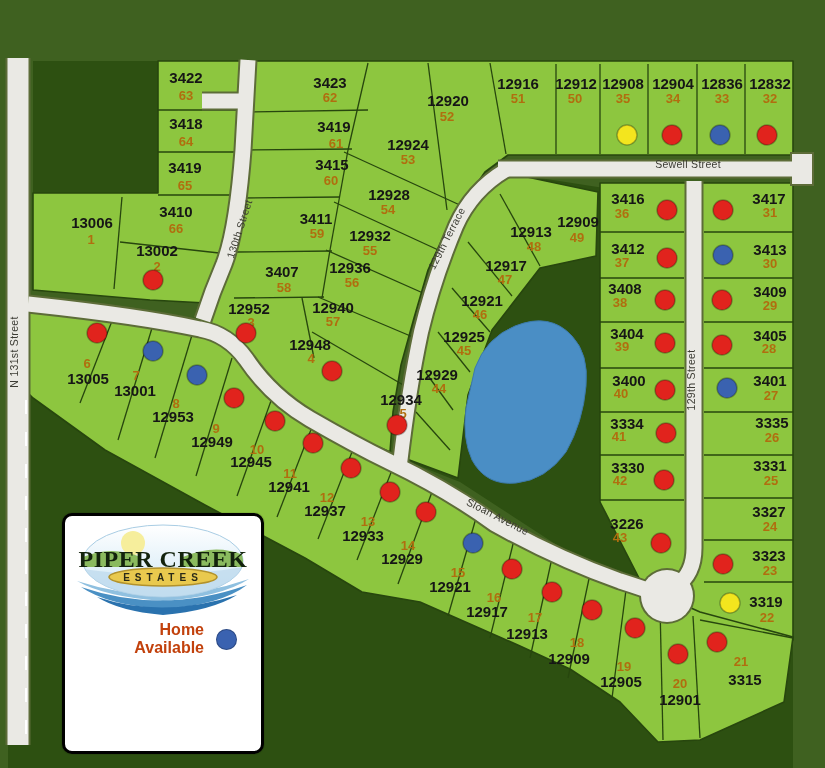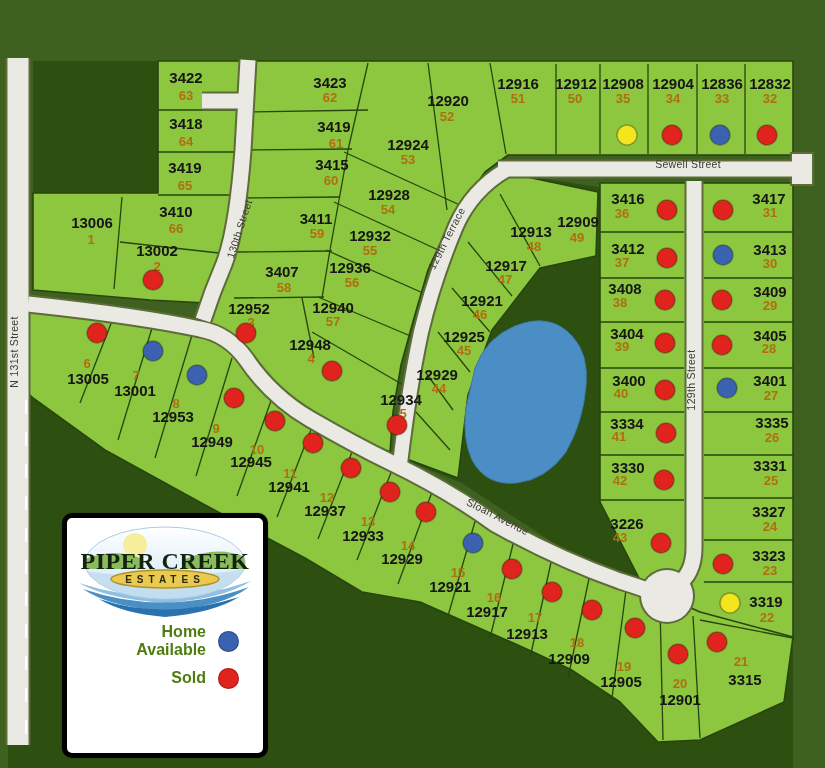--- a/index.html
+++ b/index.html
@@ -4,25 +4,25 @@
 <style>
   html,body{margin:0;padding:0;background:#3f6120;width:825px;height:768px;overflow:hidden;
     font-family:"Liberation Sans",sans-serif;}
   #stage{position:relative;width:825px;height:768px;}
   #plat{position:absolute;left:0;top:0;}
   .addr{font:bold 15px "Liberation Sans",sans-serif;fill:#161616;text-anchor:middle;}
   .lotid{font:bold 13px "Liberation Sans",sans-serif;fill:#b06e0f;text-anchor:middle;}
   .street{font:10.5px "Liberation Sans",sans-serif;fill:#3b3b33;text-anchor:middle;letter-spacing:.3px;}
   
   #legend-card{position:absolute;left:62px;top:513px;width:196px;height:235px;background:#ffffff;
-    border:5px solid #000000;border-radius:10px;box-shadow:0 0 0 1px rgba(0,0,0,.08);}
+    border:3px solid #000000;border-radius:10px;box-shadow:0 0 0 1px rgba(0,0,0,.08);}
   #logo-wrap{width:184px;height:96px;margin:7px auto 0 auto;}
   .legend-rows{margin-top:2px;}
   .legend-row{display:flex;align-items:center;justify-content:flex-end;padding-right:24px;margin-bottom:10px;}
-  .legend-label{width:102px;text-align:right;font-weight:bold;font-size:16px;color:#4d7c0f;line-height:1.15;}
+  .legend-label{width:102px;text-align:right;font-weight:bold;font-size:16px;color:#c2410c;line-height:1.15;}
   .legend-dot{width:21px;height:21px;border-radius:50%;margin-left:12px;flex:0 0 21px;
     box-shadow:inset 0 0 0 1px rgba(0,0,0,.25);}
   .legend-row.first{margin-bottom:8px;}
 </style>
 </head>
 <body>
 
 <div id="stage">
   <svg id="plat" width="825" height="768" viewBox="0 0 825 768">
       <rect x="0" y="0" width="825" height="768" fill="#3f6120"></rect>
@@ -324,19 +324,15 @@
         <text x="92" y="44" text-anchor="middle" style="font-family:&quot;Liberation Serif&quot;,serif;font-weight:bold;font-size:24px;fill:#13230d;letter-spacing:0.5px;">PIPER CREEK</text>
         <ellipse cx="92" cy="54" rx="54" ry="9" fill="#e9c94e" stroke="#b2922c" stroke-width="1.5"></ellipse>
         <text x="92" y="58" text-anchor="middle" style="font-family:&quot;Liberation Sans&quot;,sans-serif;font-weight:bold;font-size:10px;fill:#2a2a18;letter-spacing:5px;">ESTATES</text>
       </svg>
     </div>
     <div class="legend-rows">
       <div class="legend-row first">
         <div class="legend-label">Home Available</div>
         <div class="legend-dot" id="ld-0" style="background: rgb(58, 98, 176);"></div>
       </div>
-      <div class="legend-row">
-        <div class="legend-label">Sold</div>
-        <div class="legend-dot" id="ld-3" style="background: rgb(225, 35, 29);"></div>
-      </div>
     </div>
   </div>
 </div>
 
 </body></html>

